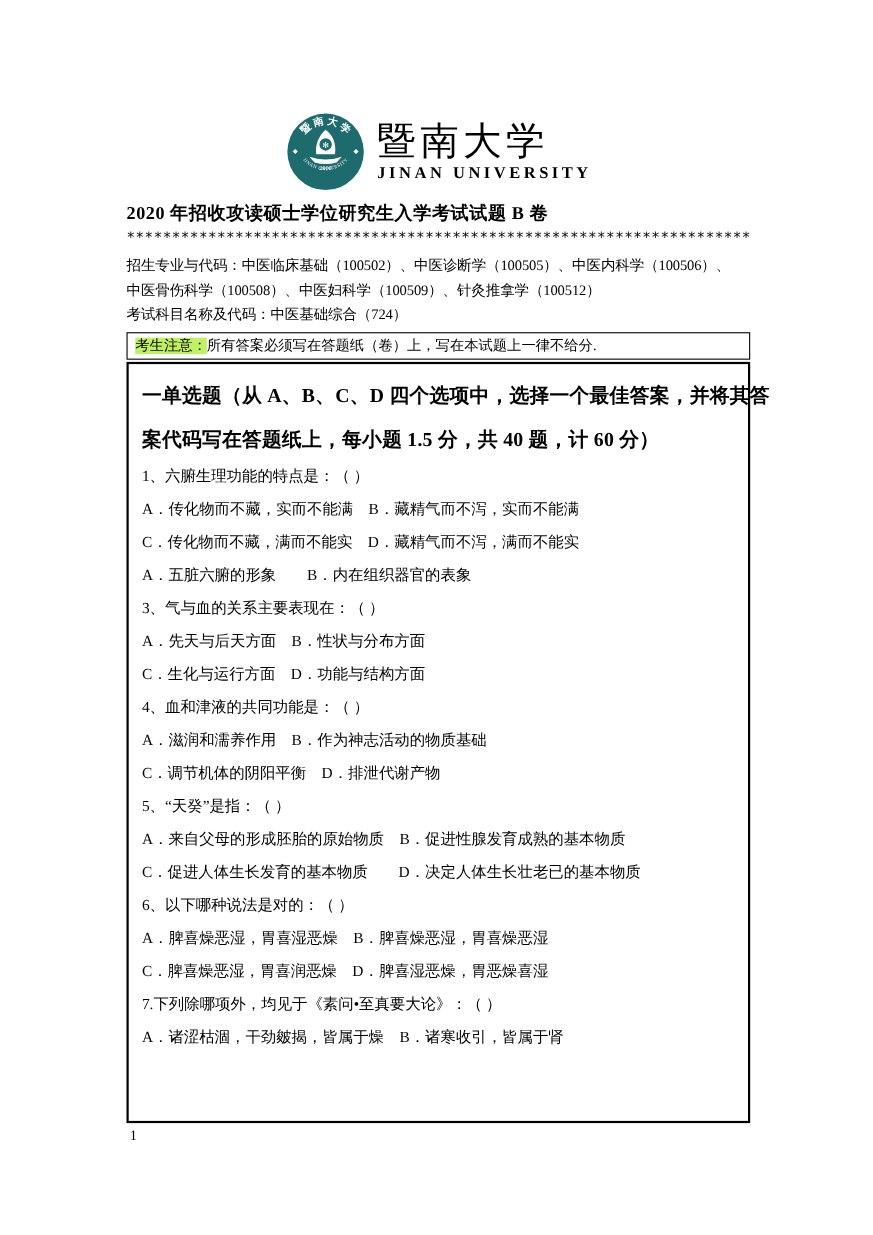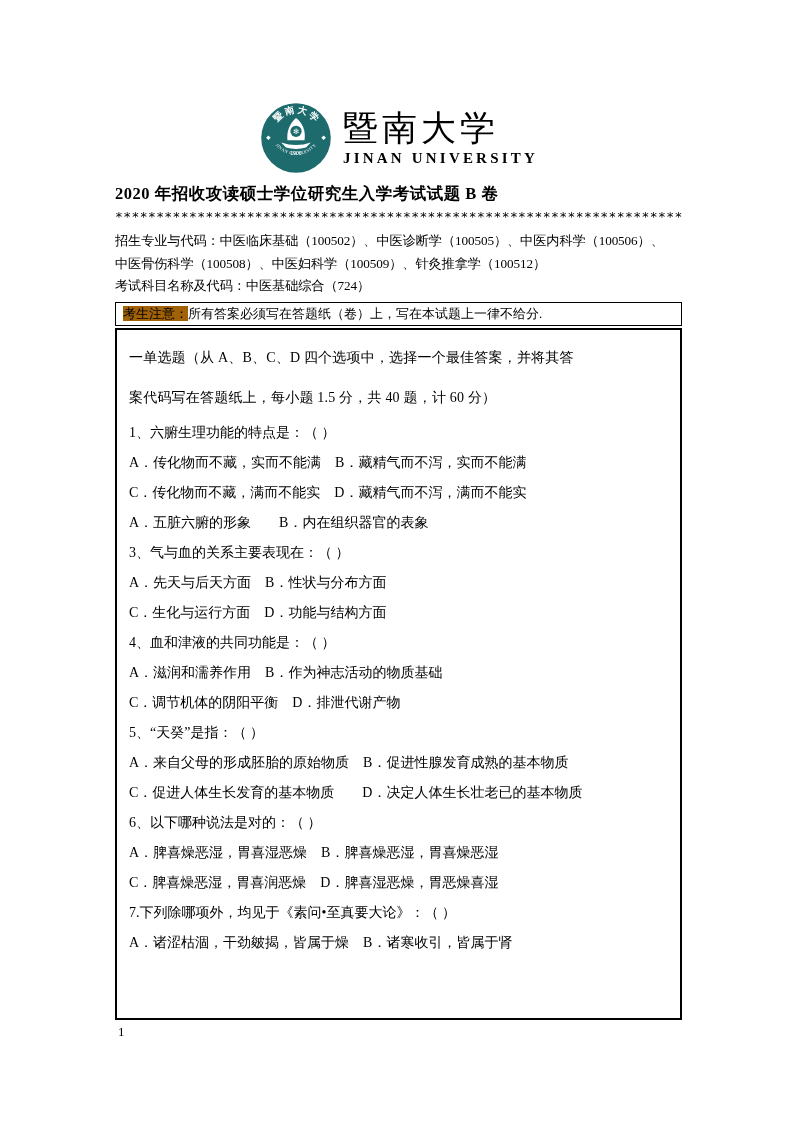--- a/index.html
+++ b/index.html
@@ -24,25 +24,25 @@
   .star-divider { white-space:nowrap; overflow:hidden; font-size:13px; line-height:15px;
                   margin-top:4px; letter-spacing:0.4px; font-family:"DejaVu Sans Mono",monospace; }
 
   
   .meta { margin-top:6px; font-size:13.2px; line-height:22.5px; letter-spacing:-0.1px; }
   .meta-line { white-space:nowrap;font-family:Liberation Serif, serif; }
 
   
   .notice-box { border:1px solid #000; margin-top:4px; padding:2px 7px 3px 7px;
                 font-size:13px; line-height:17px; }
-  .notice-label { background:#a16207; }
+  .notice-label { background:#bef264;font-family:Liberation Mono, monospace; }
 
   
   .main-box { border:2px solid #000; margin-top:2px; padding:8px 10px 4px 12px; min-height:692px; }
-  .section-heading { font-weight:normal; font-size:14px; line-height:40px; letter-spacing:0.2px; white-space:nowrap; }
+  .section-heading { font-weight:bold; font-size:18px; line-height:40px; letter-spacing:0.2px; white-space:nowrap; }
   .q-line { font-size:14px; line-height:30px; white-space:nowrap; }
 
   .page-number { position:absolute; left:118px; top:1024px; font-size:13px; }
 </style>
 </head>
 <body>
 
 <div class="page">
 
   <header>

